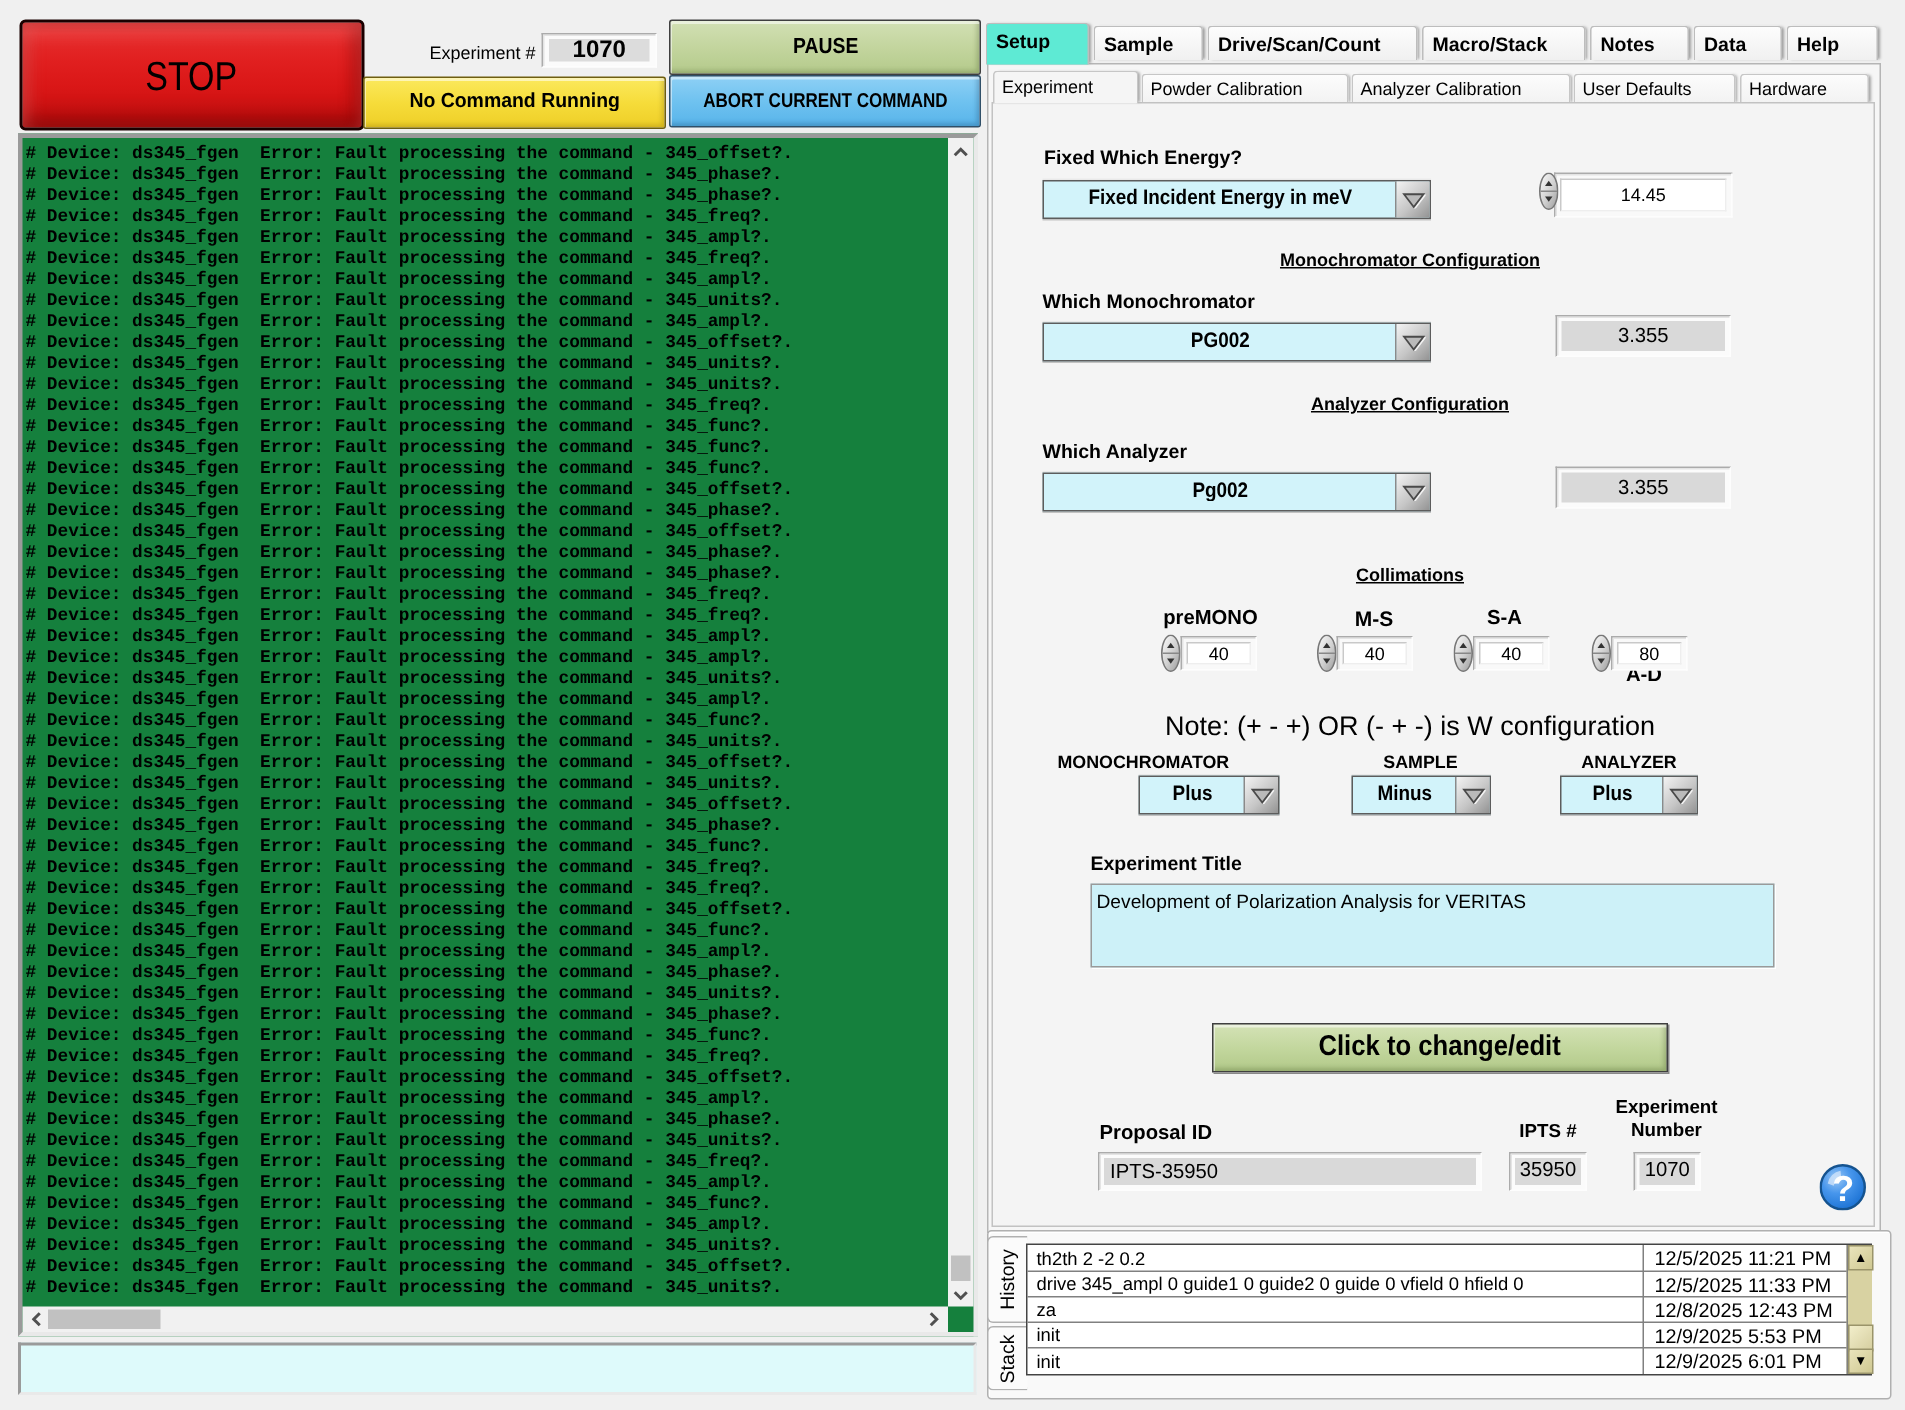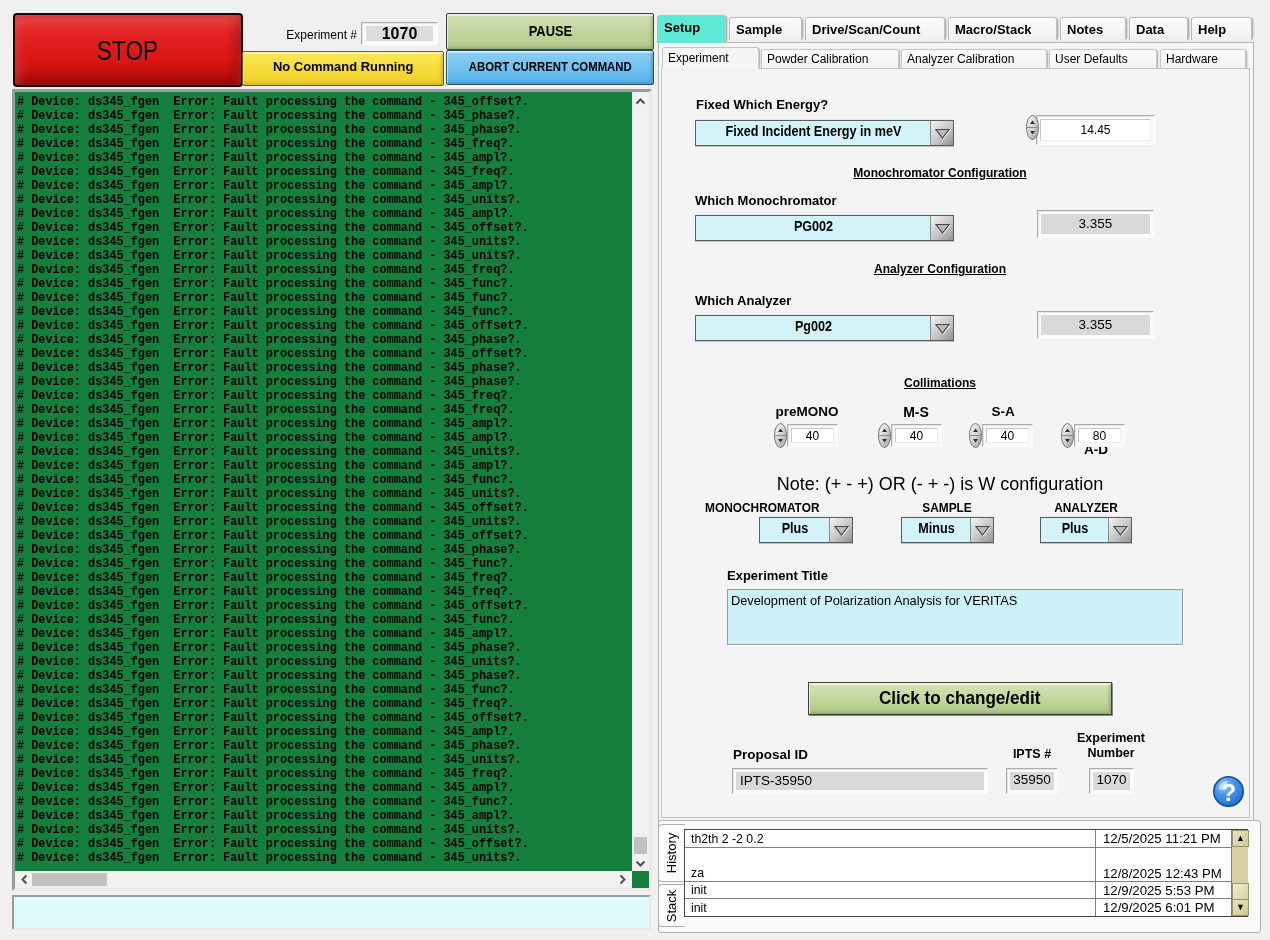--- a/index.html
+++ b/index.html
@@ -401,20 +401,24 @@
     <span>History</span>
   </div>
 <div class="vtab" style="left:658px;top:884px;width:27px;height:43px;">
     <span>Stack</span>
   </div>
 <div id="htable">
   <div class="hrow" style="top:0;height:18px;">
       <div class="hcmd">th2th 2 -2 0.2</div>
       <div class="htime">12/5/2025 11:21 PM</div>
     </div>
+  <div class="hrow" style="top:18px;height:17px;">
+      <div class="hcmd">drive 345_ampl 0 guide1 0 guide2 0 guide 0 vfield 0 hfield 0</div>
+      <div class="htime">12/5/2025 11:33 PM</div>
+    </div>
   <div class="hrow" style="top:35px;height:17px;">
       <div class="hcmd">za</div>
       <div class="htime">12/8/2025 12:43 PM</div>
     </div>
   <div class="hrow" style="top:52px;height:17px;">
       <div class="hcmd">init</div>
       <div class="htime">12/9/2025 5:53 PM</div>
     </div>
   <div class="hrow" style="top:69px;height:17px;border-bottom:none;">
       <div class="hcmd">init</div>

